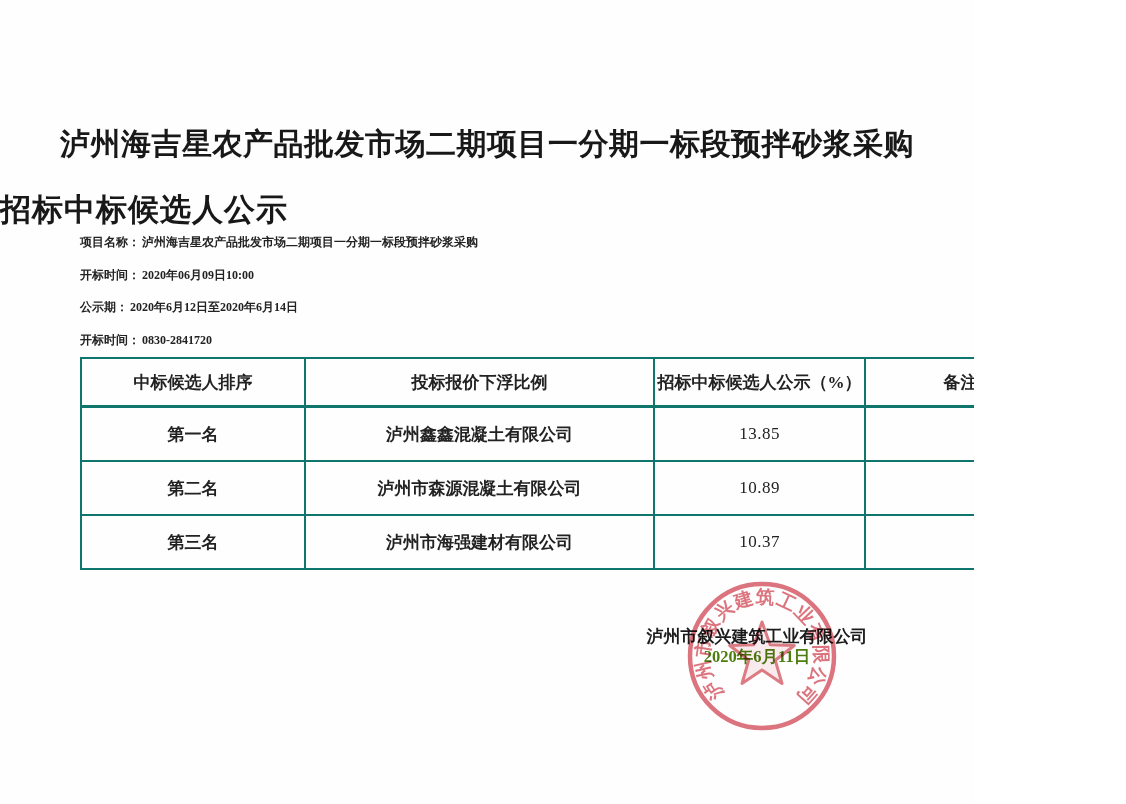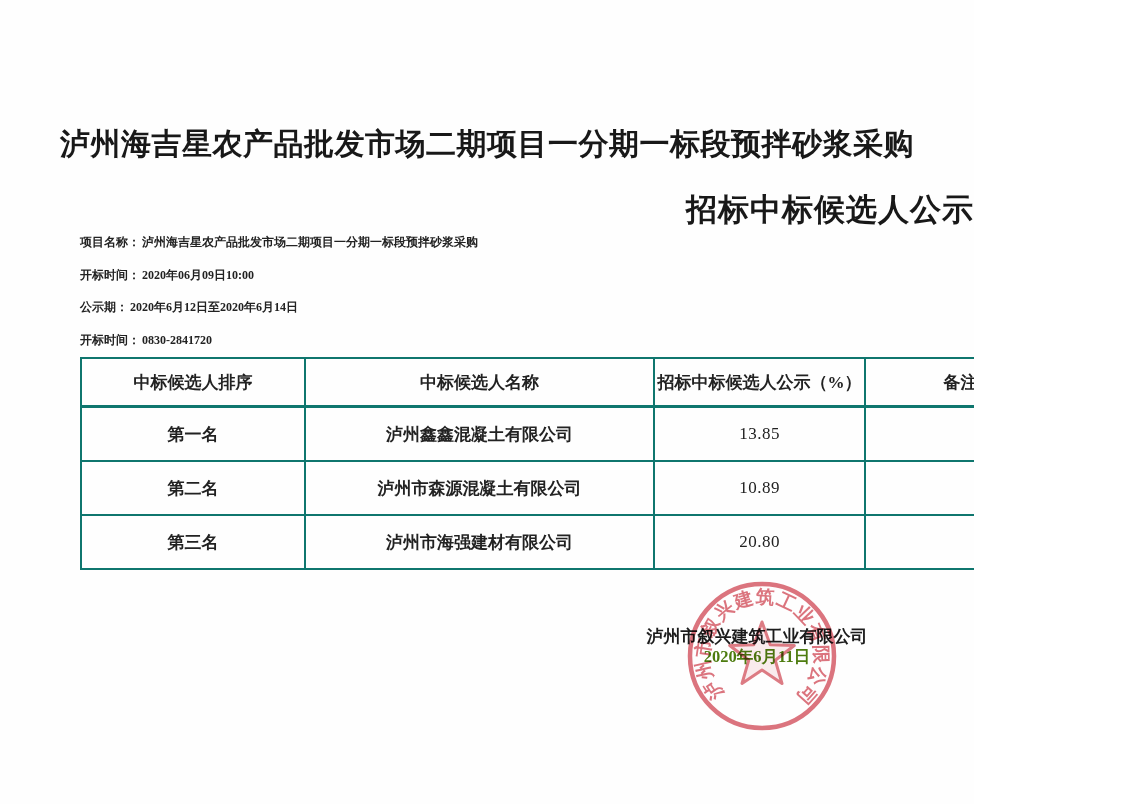--- a/index.html
+++ b/index.html
@@ -25,21 +25,21 @@
     font-size: 30px;
     font-weight: bold;
     letter-spacing: 0.5px;
     color: #181818;
   }
   .title-line2 {
     position: absolute;
     top: 189px;
     left: 0;
     width: 100%;
-    text-align: right;
+    text-align: left;
     font-size: 31px;
     font-weight: bold;
     letter-spacing: 1px;
     color: #181818;
   }
   .info-block {
     position: absolute;
     left: 80px;
     top: 232px;
     width: 980px;
@@ -135,42 +135,42 @@
   <table class="bid-table">
     <colgroup>
       <col style="width:224px">
       <col style="width:349px">
       <col style="width:211px">
       <col style="width:191px">
     </colgroup>
     <thead>
       <tr>
         <th>中标候选人排序</th>
-        <th>中标候选人名称</th>
+        <th>投标报价下浮比例</th>
         <th>招标中标候选人公示（%）</th>
         <th>备注</th>
       </tr>
     </thead>
     <tbody>
       <tr>
         <td>第一名</td>
         <td>泸州鑫鑫混凝土有限公司</td>
         <td class="num">13.85</td>
         <td></td>
       </tr>
       <tr>
         <td>第二名</td>
         <td>泸州市森源混凝土有限公司</td>
         <td class="num">10.89</td>
         <td></td>
       </tr>
       <tr>
         <td>第三名</td>
         <td>泸州市海强建材有限公司</td>
-        <td class="num">20.80</td>
+        <td class="num">10.37</td>
         <td></td>
       </tr>
     </tbody>
   </table>
 
   <div class="signature">
     <div class="company">泸州市叙兴建筑工业有限公司</div>
     <div class="date">2020年6月11日</div>
   </div>
 

